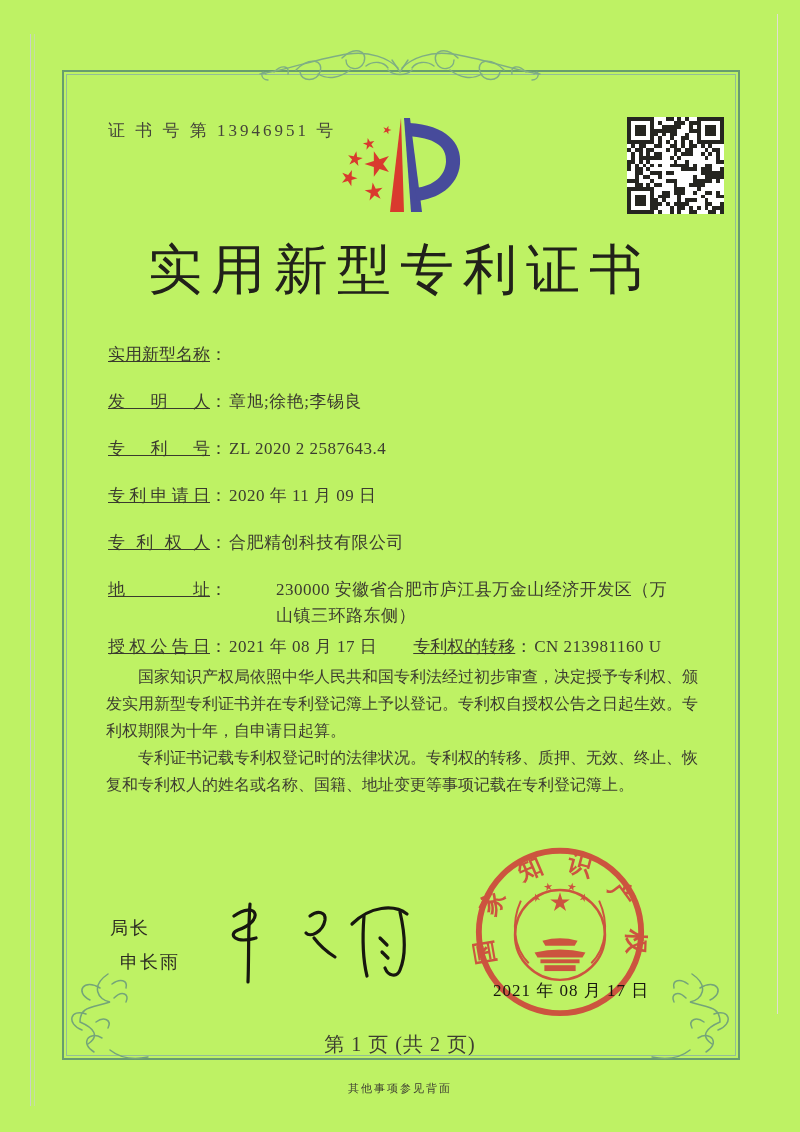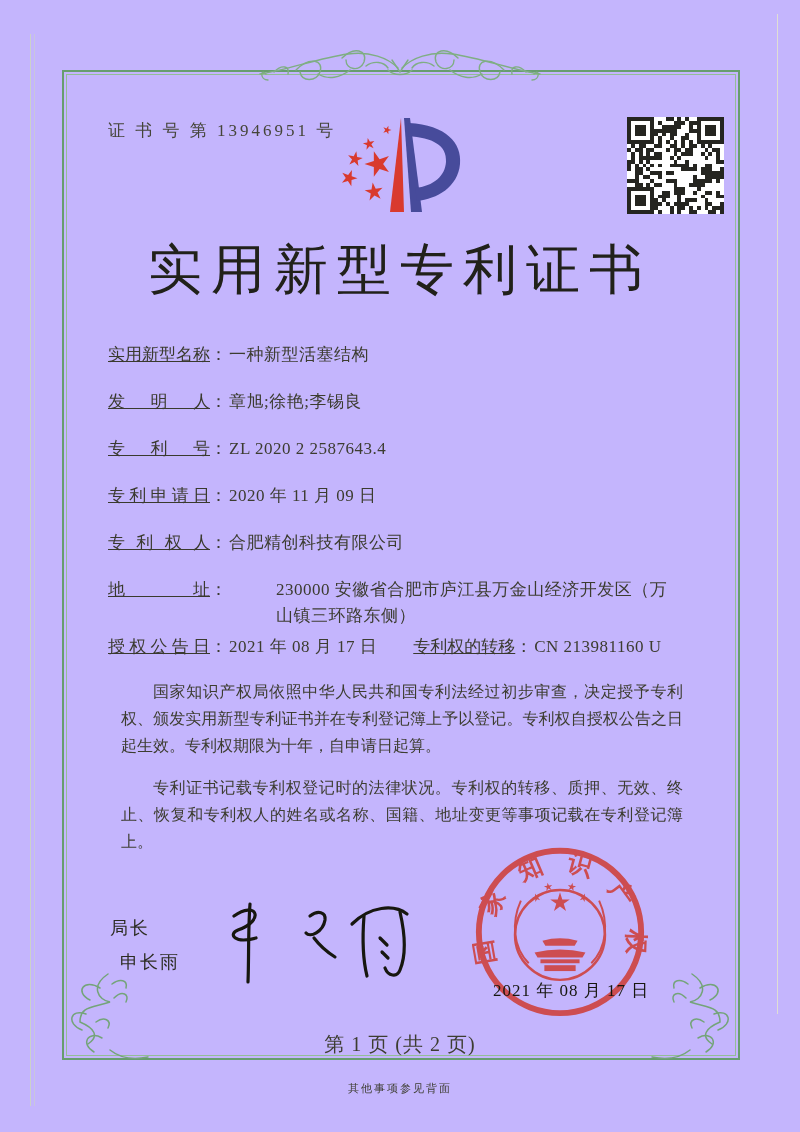--- a/index.html
+++ b/index.html
@@ -1,16 +1,16 @@
 <!DOCTYPE html>
 <html><head>
 <meta charset="utf-8">
 <style>
   html,body{margin:0;padding:0;background:#e9e9e4;}
-  .page{position:relative;width:800px;height:1132px;margin:0 auto;background:#c4b5fd;
+  .page{position:relative;width:800px;height:1132px;margin:0 auto;background:#bef264;
         font-family:"Liberation Serif","DejaVu Serif",serif;color:#32322a;overflow:hidden;}
   
   .edge-line{position:absolute;background:#ccd2ca;width:1px;}
   .edge-l1{left:30px;top:34px;height:1072px;}
   .edge-l2{left:34px;top:34px;height:1072px;opacity:.6;}
   .edge-r1{left:777px;top:14px;height:1000px;background:#e0ded4;}
   
   .frame{position:absolute;left:62px;top:70px;width:674px;height:986px;
          border:2.5px solid #679d6e;}
   .frame::after{content:"";position:absolute;left:2px;top:2px;right:2px;bottom:2px;
@@ -29,21 +29,21 @@
   .field-row{display:flex;margin-bottom:21px;}
   .field-row.addr{margin-bottom:5px;}
   .f-label{flex:0 0 102px;text-align:justify;text-align-last:justify;color:#3a3a2e;text-decoration:underline;}
   .f-colon{flex:0 0 auto;padding-right:2px;color:#3a3a2e;}
   .f-value{color:#3c3c30;letter-spacing:.5px;}
   .addr .f-value{max-width:440px;margin-left:47px;}
   .grant-pair2{margin-left:36px;display:flex;}
   
   .paras{position:absolute;left:106px;top:663px;width:592px;font-size:16px;
          line-height:27px;text-align:justify;color:#3d3d31;}
-  .paras p{margin:15px;text-indent:2em;}
+  .paras p{margin:0;text-indent:2em;}
   
   .sign-title{position:absolute;left:110px;top:916px;font-size:18px;letter-spacing:2px;color:#2c2c22;}
   .sign-name{position:absolute;left:120px;top:950px;font-size:18px;letter-spacing:2px;color:#2c2c22;}
   .sign-svg{position:absolute;left:222px;top:886px;}
   
   .seal{position:absolute;left:472px;top:842px;opacity:.88;z-index:2;}
   .seal-date{position:absolute;left:493px;top:979px;font-size:17px;color:#17170f;z-index:3;letter-spacing:1px;}
   
   .page-no{position:absolute;left:0;top:1031px;width:100%;text-align:center;font-size:20px;color:#3d3d31;letter-spacing:1px;}
   .back-note{position:absolute;left:0;top:1081px;width:100%;text-align:center;font-size:11px;color:#3d3d31;letter-spacing:2px;}
@@ -446,21 +446,20 @@
       <rect x="22" y="24" width="1" height="1" fill="#252520"></rect>
       <rect x="24" y="24" width="1" height="1" fill="#252520"></rect>
     </svg>
 
   <div class="title">实用新型专利证书</div>
 
   <div class="fields">
     <div class="field-row">
       <span class="f-label">实用新型名称</span>
         <span class="f-colon">：</span>
-      <span class="f-value">一种新型活塞结构</span>
     </div>
     <div class="field-row">
       <span class="f-label">发明人</span>
         <span class="f-colon">：</span>
       <span class="f-value">章旭;徐艳;李锡良</span>
     </div>
     <div class="field-row">
       <span class="f-label">专利号</span>
         <span class="f-colon">：</span>
       <span class="f-value">ZL 2020 2 2587643.4</span>

